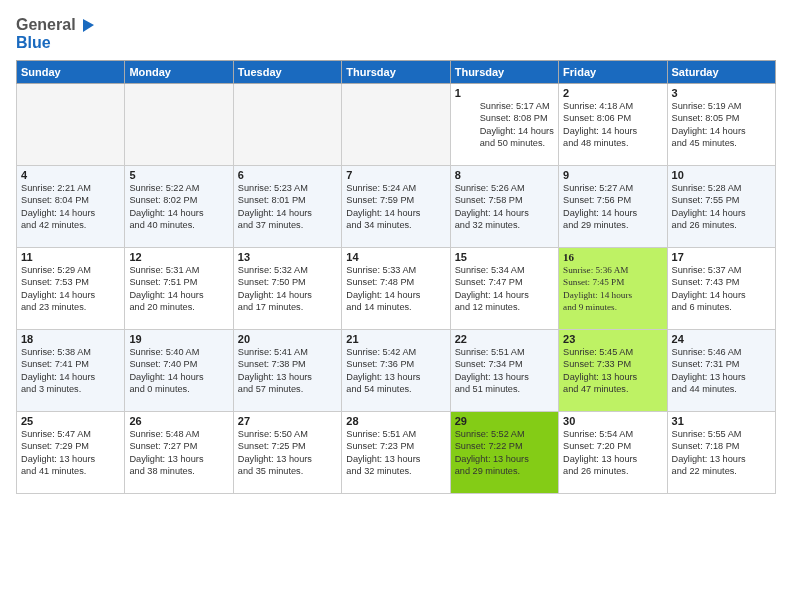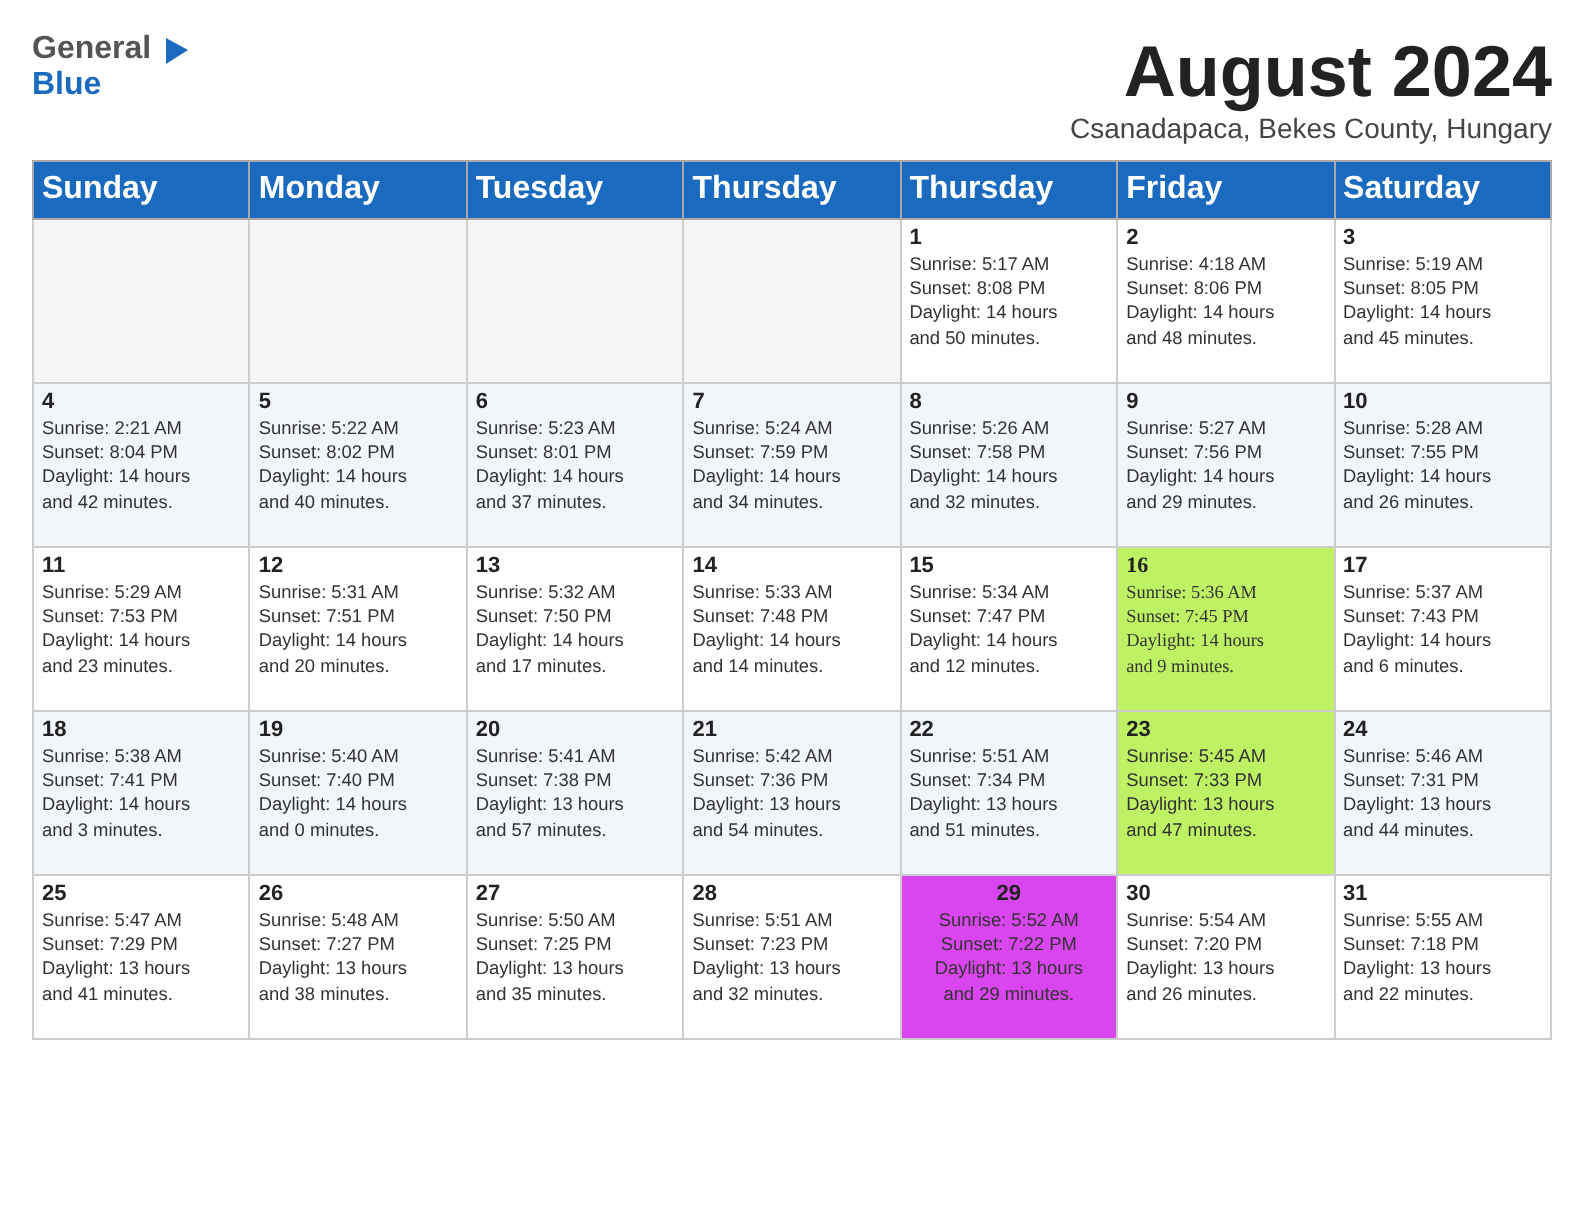--- a/index.html
+++ b/index.html
@@ -40,21 +40,21 @@
       color: #444;
     }
     .calendar {
       width: 100%;
       border-collapse: collapse;
       table-layout: fixed;
     }
     .calendar th {
       background-color: #1a6abf;
       color: #fff;
-      font-size: 16px;
+      font-size: 11px;
       font-weight: bold;
       padding: 5px 4px;
       text-align: left;
       border: 1px solid #aaa;
     }
     .calendar td {
       border: 1px solid #ccc;
       vertical-align: top;
       padding: 3px 4px;
       font-size: 9.5px;
@@ -92,24 +92,20 @@
     <div class="logo">
       <div class="logo-row">
         <span style="font-size:16px;font-weight:bold;color:#555;">General</span>
         <svg width="18" height="18" viewBox="0 0 18 18" style="margin-left:2px;vertical-align:middle;">
           <polygon points="5,3 16,9 5,16" fill="#1a6abf"></polygon>
         </svg>
       </div>
       <div>
         <span style="font-size:16px;font-weight:bold;color:#1a6abf;">Blue</span>
       </div>
-    </div>
-    <div class="title-block">
-      <div class="month-year">August 2024</div>
-      <div class="location">Csanadapaca, Bekes County, Hungary</div>
     </div>
   </div>
 
   <table class="calendar">
     <thead>
       <tr>
         <th>Sunday</th>
         <th>Monday</th>
         <th>Tuesday</th>
         <th>Thursday</th>
@@ -119,21 +115,21 @@
       </tr>
     </thead>
     <tbody id="calendar-body">
     <tr>
           <td class="empty"></td>
           <td class="empty"></td>
           <td class="empty"></td>
           <td class="empty"></td>
           <td style="background: rgb(255, 255, 255);">
             <span class="day-number">1</span>
-            <div class="day-info" style="white-space: pre-line;">Sunrise: 5:17 AM
+            <div class="day-info" style="white-space: pre-line; margin-left: 25px;">Sunrise: 5:17 AM
 Sunset: 8:08 PM
 Daylight: 14 hours
 and 50 minutes.</div>
           </td>
           <td style="background: rgb(255, 255, 255);">
             <span class="day-number">2</span>
             <div class="day-info" style="white-space: pre-line;">Sunrise: 4:18 AM
 Sunset: 8:06 PM
 Daylight: 14 hours
 and 48 minutes.</div>
@@ -321,21 +317,21 @@
 Daylight: 13 hours
 and 35 minutes.</div>
           </td>
           <td style="background: rgb(255, 255, 255);">
             <span class="day-number">28</span>
             <div class="day-info" style="white-space: pre-line;">Sunrise: 5:51 AM
 Sunset: 7:23 PM
 Daylight: 13 hours
 and 32 minutes.</div>
           </td>
-          <td style="background: #d946ef; text-align: center;">
+          <td style="background: #84cc16;">
             <span class="day-number">29</span>
             <div class="day-info" style="white-space: pre-line;">Sunrise: 5:52 AM
 Sunset: 7:22 PM
 Daylight: 13 hours
 and 29 minutes.</div>
           </td>
           <td style="background: rgb(255, 255, 255);">
             <span class="day-number">30</span>
             <div class="day-info" style="white-space: pre-line;">Sunrise: 5:54 AM
 Sunset: 7:20 PM

